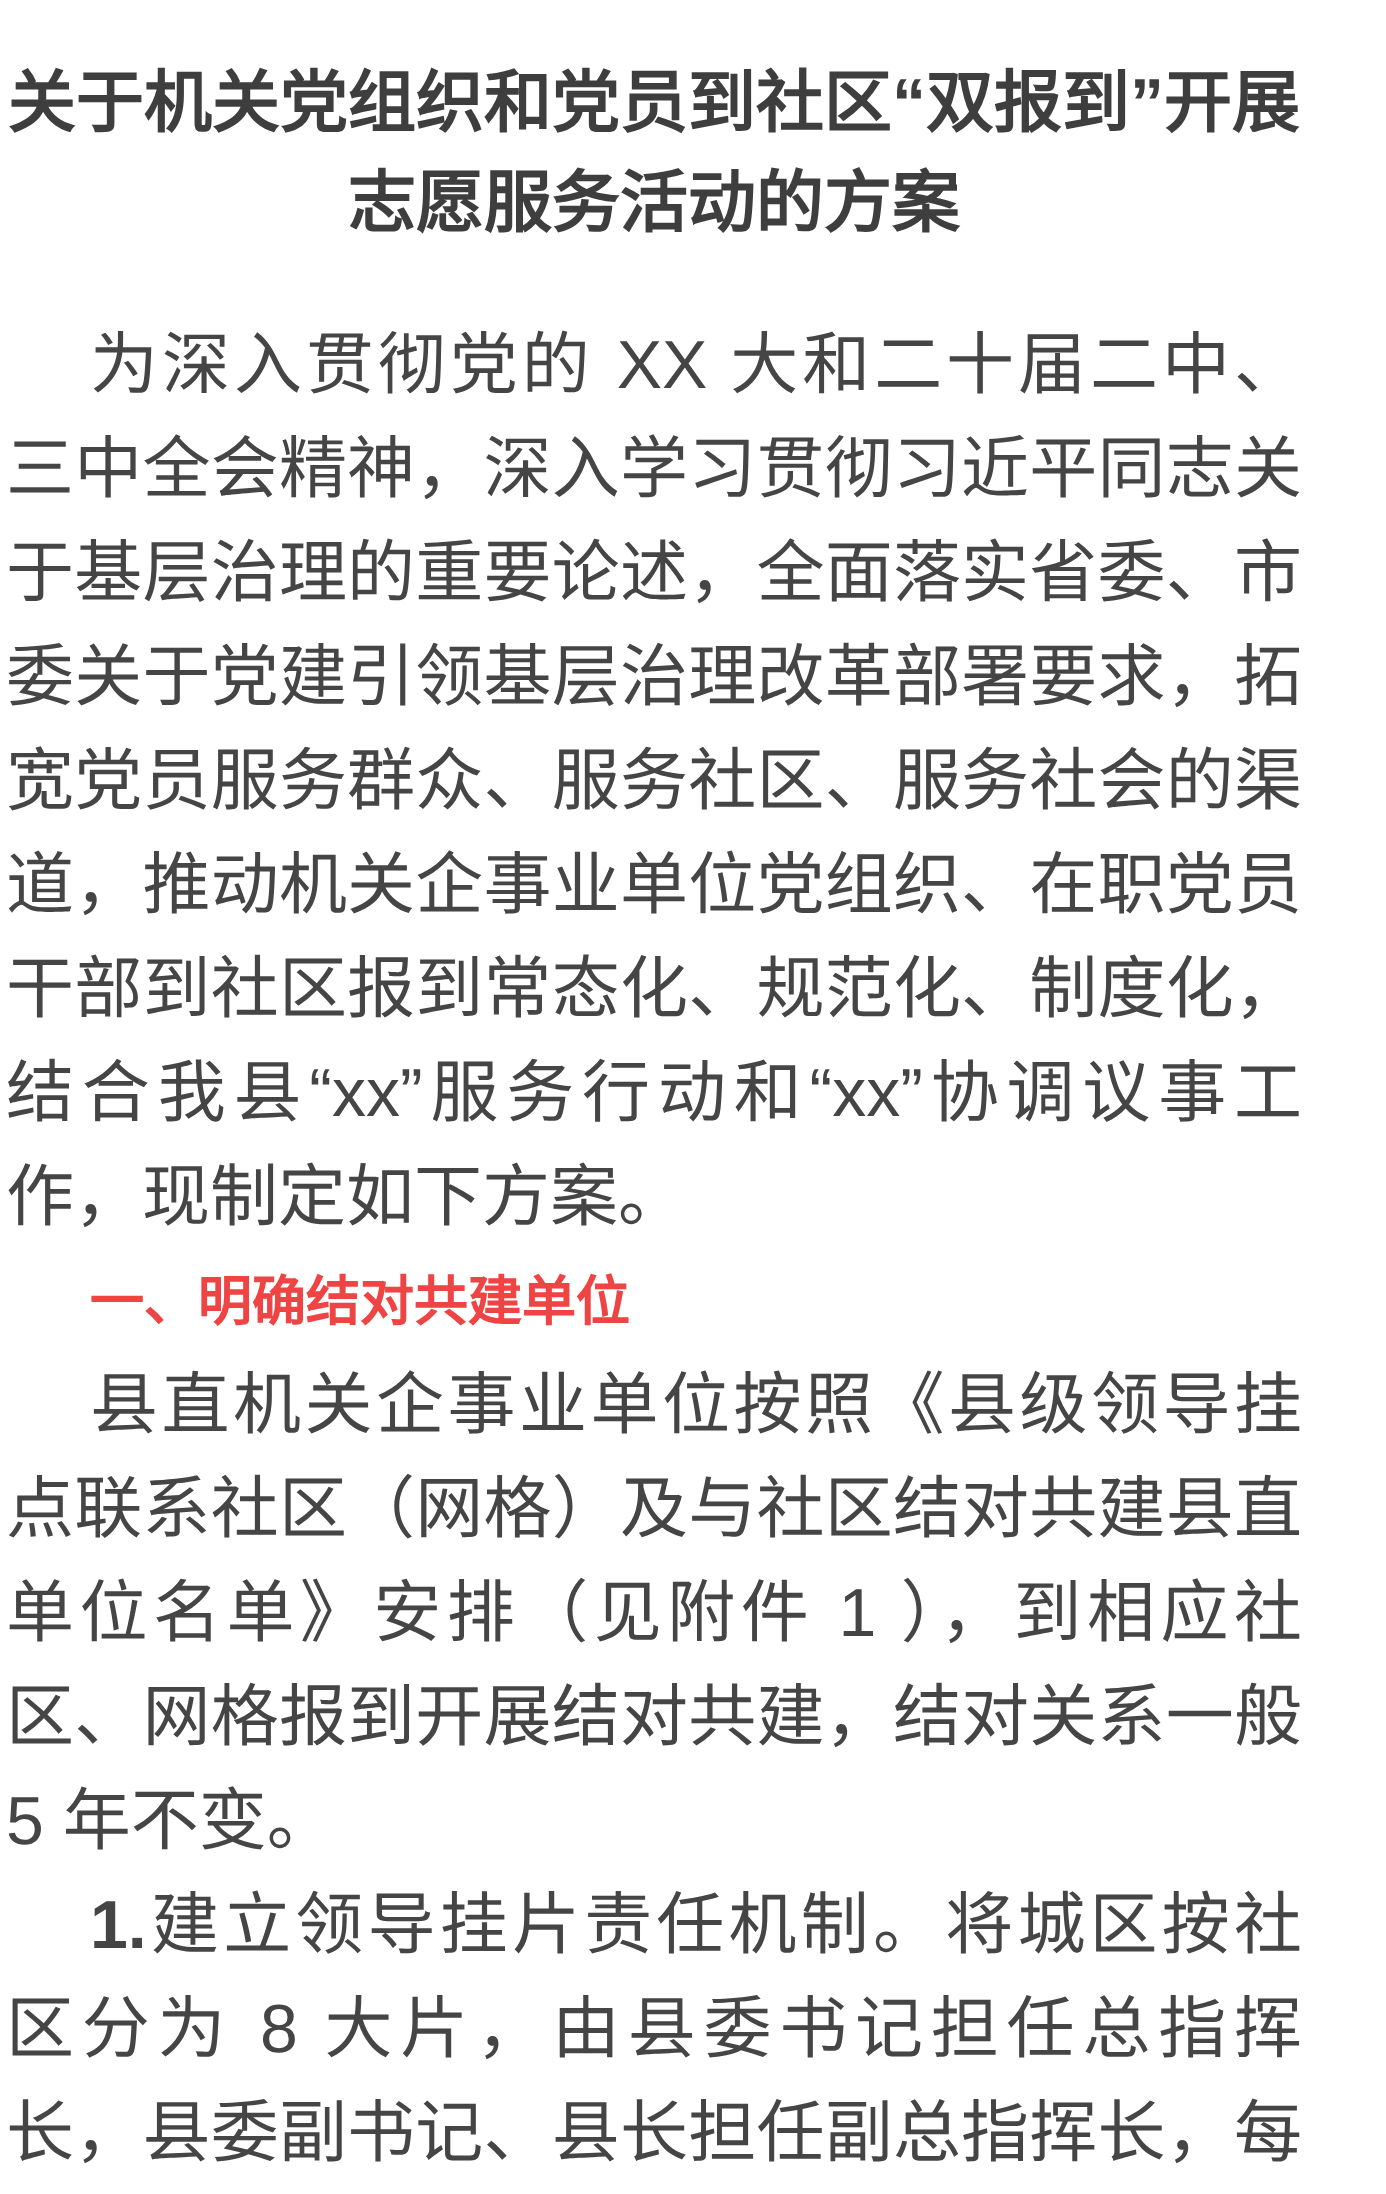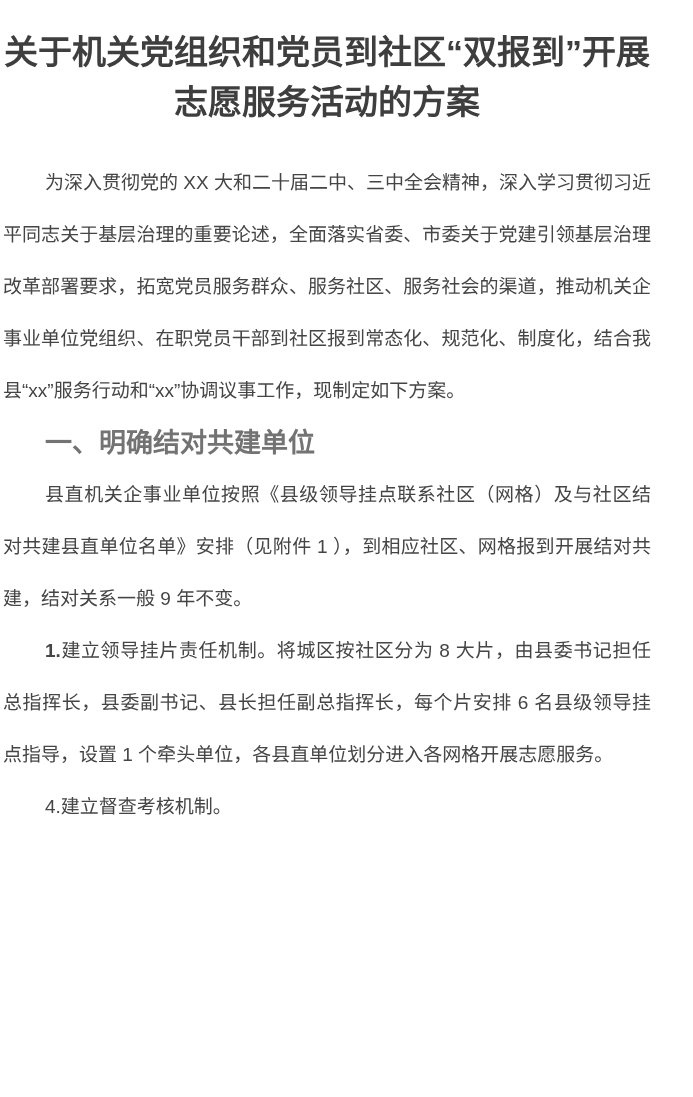--- a/index.html
+++ b/index.html
@@ -21,53 +21,53 @@
   .article-title {
     font-size: 34px;
     line-height: 50px;
     font-weight: 700;
     text-align: center;
     color: #3e3e3e;
     margin: 27px 0 30px 0;
     letter-spacing: 0;
   }
   .para {
-    font-size: 19px;
+    font-size: 34px;
     line-height: 52px;
     color: #454545;
     margin: 0;
     text-align: justify;
     text-indent: 42px;
     font-weight: 400;
     word-break: break-all;
   }
   .heading-red {
     font-size: 27px;
     line-height: 52px;
-    color: #737373;
+    color: #ef4444;
     margin: 0;
     text-align: left;
     text-indent: 42px;
     font-weight: 700;
   }
   .bold-num {
     font-weight: 700;
   }
 </style>
 </head>
 <body>
 
 <div class="article">
 
   <h1 class="article-title">关于机关党组织和党员到社区“双报到”开展志愿服务活动的方案</h1>
 
   <p class="para">为深入贯彻党的 XX 大和二十届二中、三中全会精神，深入学习贯彻习近平同志关于基层治理的重要论述，全面落实省委、市委关于党建引领基层治理改革部署要求，拓宽党员服务群众、服务社区、服务社会的渠道，推动机关企事业单位党组织、在职党员干部到社区报到常态化、规范化、制度化，结合我县“xx”服务行动和“xx”协调议事工作，现制定如下方案。</p>
 
   <h2 class="heading-red">一、明确结对共建单位</h2>
 
-  <p class="para">县直机关企事业单位按照《县级领导挂点联系社区（网格）及与社区结对共建县直单位名单》安排（见附件 1 ），到相应社区、网格报到开展结对共建，结对关系一般 9 年不变。</p>
+  <p class="para">县直机关企事业单位按照《县级领导挂点联系社区（网格）及与社区结对共建县直单位名单》安排（见附件 1 ），到相应社区、网格报到开展结对共建，结对关系一般 5 年不变。</p>
 
 
   <p class="para"><b class="bold-num">1.</b><span>建立领导挂片责任机制。将城区按社区分为 8 大片，由县委书记担任总指挥长，县委副书记、县长担任副总指挥长，每个片安排 6 名县级领导挂点指导，设置 1 个牵头单位，各县直单位划分进入各网格开展志愿服务。</span></p>
 
   <p class="para">4.建立督查考核机制。</p>
 
 </div>
 
 </body></html>

